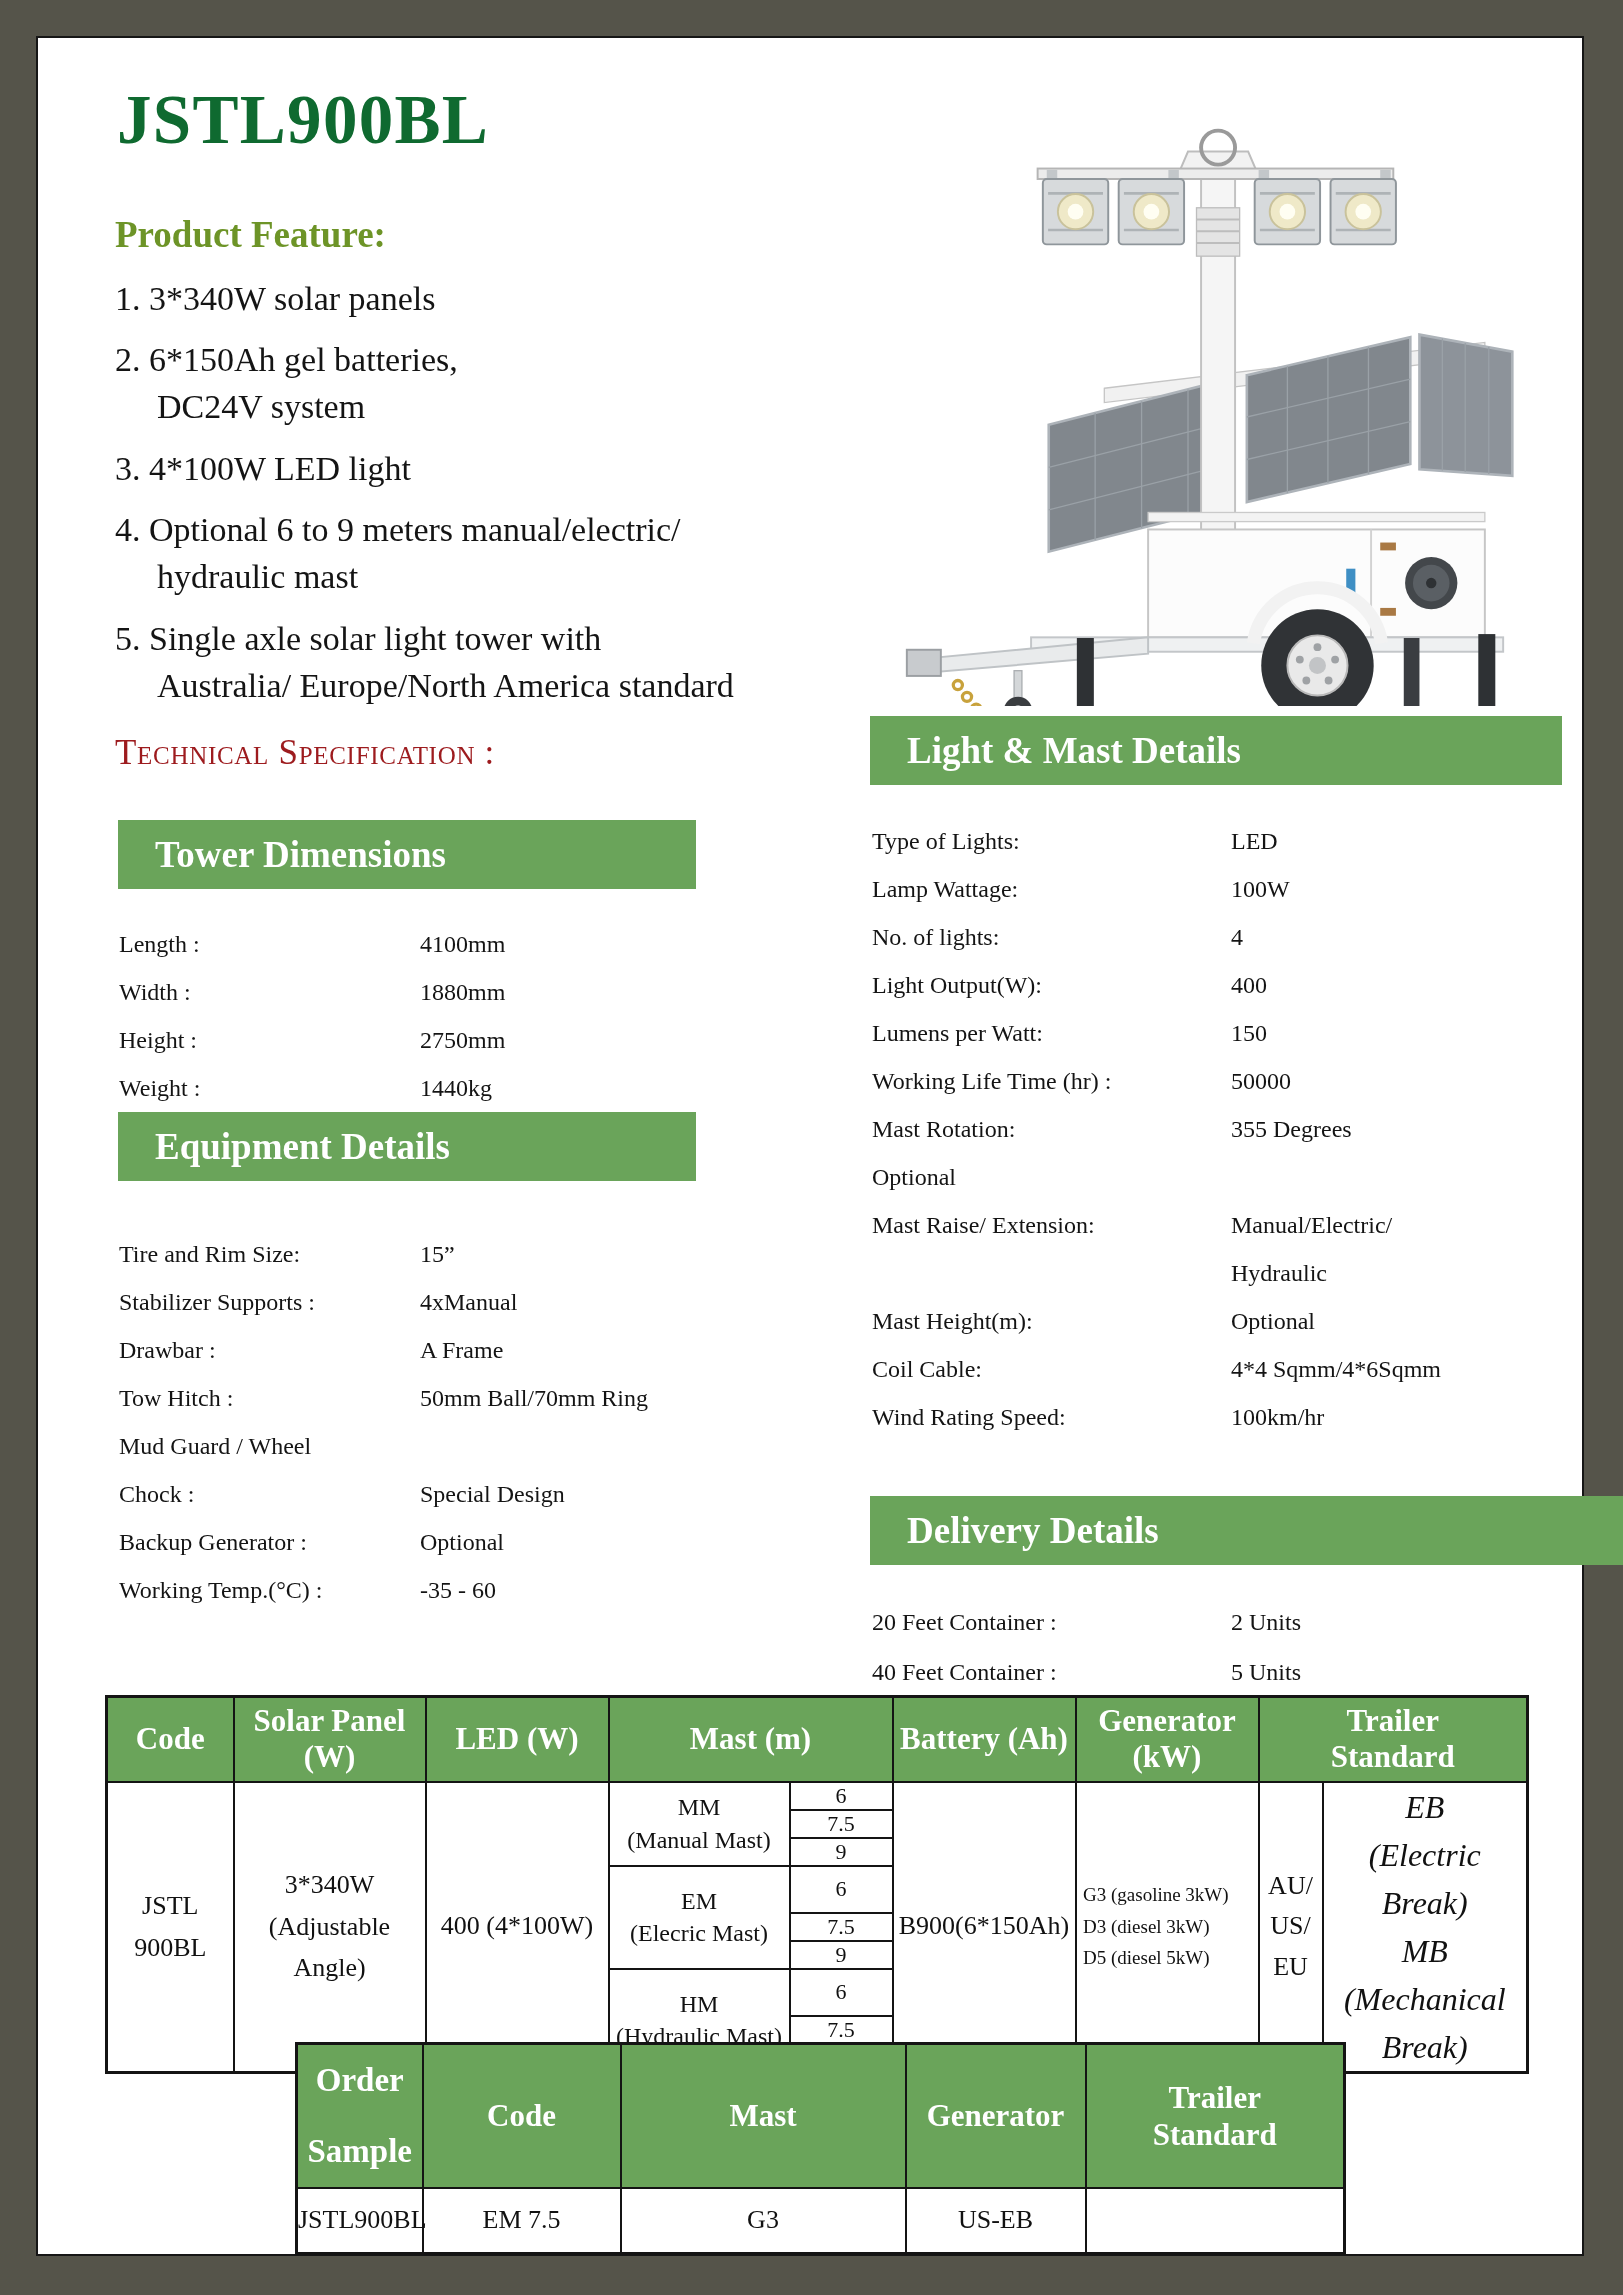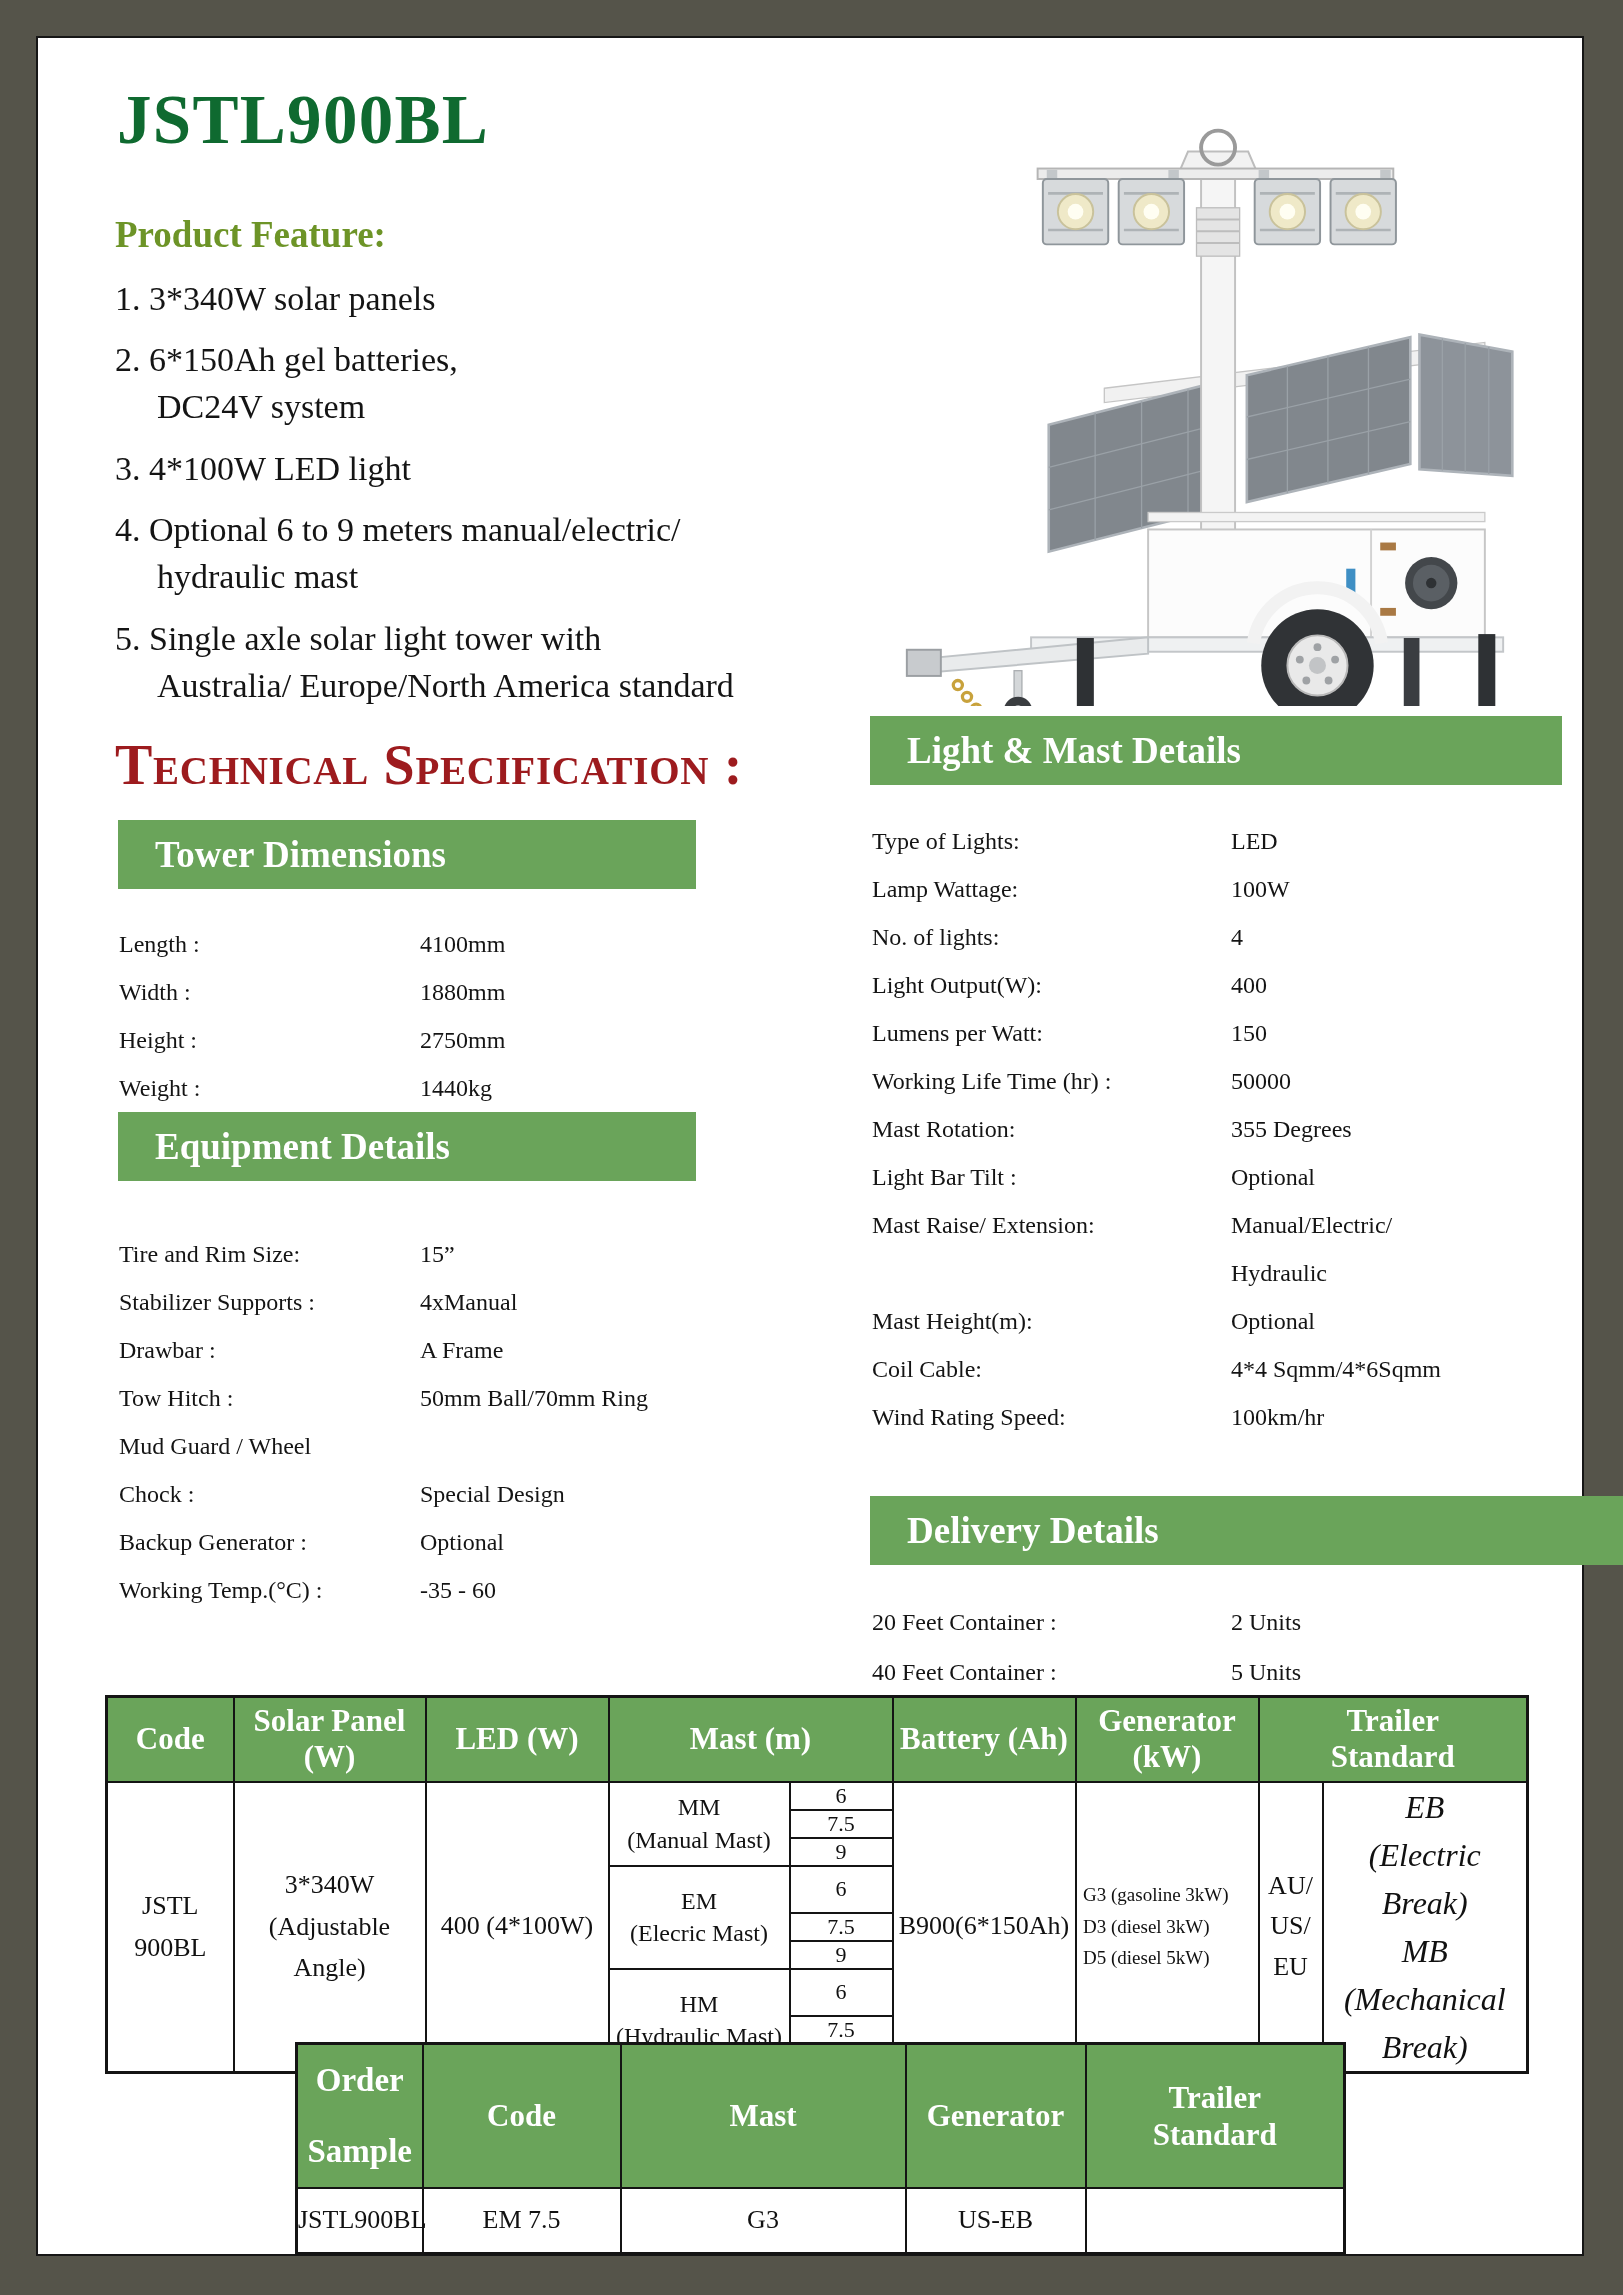--- a/index.html
+++ b/index.html
@@ -21,21 +21,21 @@
     position:absolute;left:77px;top:175px;
     font-size:37px;font-weight:bold;color:#6d9427;
   }
   .features{
     position:absolute;left:77px;top:237px;width:766px;
     font-size:34px;line-height:47px;color:#141414;
   }
   .feat{white-space:pre-line;padding-left:42px;text-indent:-42px;margin-bottom:14.4px;}
   .tech-head{
     position:absolute;left:77px;top:695px;
-    font-size:56px;font-weight:bold;color:#9d1b1e;
+    font-size:35px;font-weight:normal;color:#9d1b1e;
     font-variant:small-caps;letter-spacing:0.7px;
   }
   .bar{
     position:absolute;background:#6aa45a;color:#fff;
     font-weight:bold;font-size:37px;height:69px;line-height:69px;
     padding-left:37px;box-sizing:border-box;
   }
   #bar-tower{left:80px;top:782px;width:578px;}
   #bar-equip{left:80px;top:1074px;width:578px;}
   #bar-light{left:832px;top:678px;width:692px;}
@@ -309,21 +309,20 @@
       </div>
     <div class="srow">
         <span class="lab">Working Life Time (hr) :</span>
         <span class="val">50000</span>
       </div>
     <div class="srow">
         <span class="lab">Mast Rotation:</span>
         <span class="val">355 Degrees</span>
       </div>
     <div class="srow">
-        <span class="lab">Light Bar Tilt :</span>
         <span class="val">Optional</span>
       </div>
     <div class="srow">
         <span class="lab">Mast Raise/ Extension:</span>
         <span class="val">Manual/Electric/
 Hydraulic</span>
       </div>
     <div class="srow">
         <span class="lab">Mast Height(m):</span>
         <span class="val">Optional</span>

